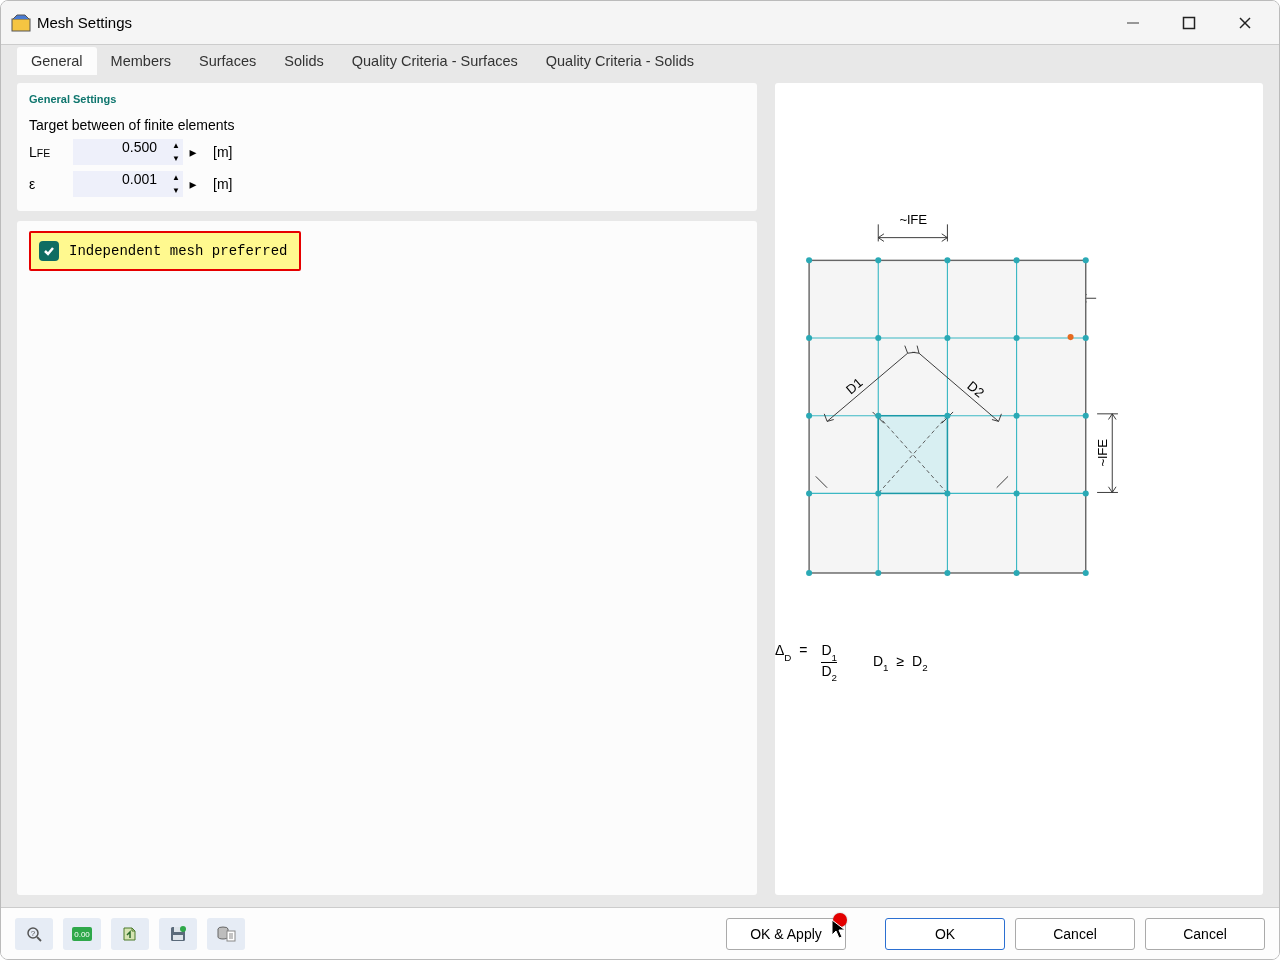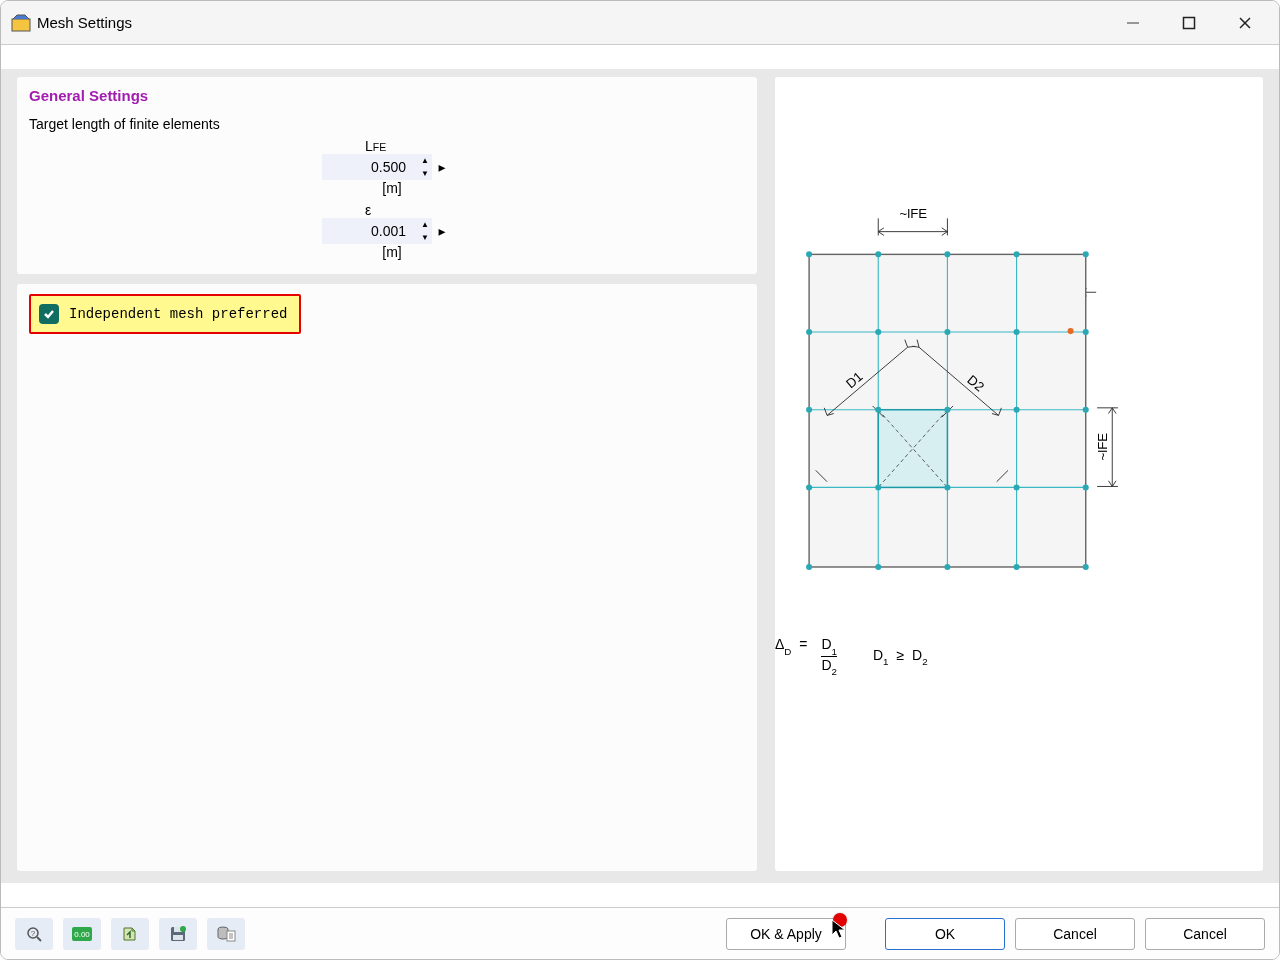--- a/index.html
+++ b/index.html
@@ -13,21 +13,20 @@
   }
   .window {
     width: 1280px;
     height: 960px;
     display: flex;
     flex-direction: column;
     border: 1px solid #bbb;
     border-radius: 8px;
     overflow: hidden;
     position: relative;
-    gap: 24px;
   }
   .titlebar {
     height: 44px;
     display: flex;
     align-items: center;
     padding: 0 10px;
     border-bottom: 1px solid #ccc;
     background: #f5f5f5;
   }
   .titlebar .icon { width: 20px; height: 20px; margin-right: 6px; flex:0 0 auto;}
@@ -53,25 +52,25 @@
   .tab.active { background: #fcfcfc; }
   .body {
     flex: 1;
     display: flex;
     gap: 18px;
     padding: 8px 16px 12px 16px;
     background: #e8e8e8;
   }
   .leftcol { flex: 0 0 740px; display:flex; flex-direction:column; gap: 10px;}
   .panel { background: #fcfcfc; border-radius: 3px; padding: 10px 12px 14px 12px;}
-  .panel-title { color: #a21caf; font-weight: 600; font-size: 15px; margin-bottom: 12px;}
-  .formrow { display:flex; align-items:center; margin-top: 6px; flex-direction: column;}
+  .panel-title { color: #0f766e; font-weight: 600; font-size: 11px; margin-bottom: 12px;}
+  .formrow { display:flex; align-items:center; margin-top: 6px;}
   .sym { width: 44px; font-size: 14px;}
   .spinwrap { display:flex; align-items:center; }
-  .numfield { width: 110px; height: 26px; background: #eef0fa; display:flex; align-items:center; justify-content:flex-end; padding: 0 26px 0 6px; position:relative; font-size:14px;}
+  .numfield { width: 110px; height: 26px; background: #eef0fa; display:flex; align-items:flex-start; justify-content:flex-end; padding: 0 26px 0 6px; position:relative; font-size:14px;}
   .spinbtns { position:absolute; right:0; top:0; bottom:0; width: 14px; display:flex; flex-direction:column; }
   .spinbtn { flex:1; display:flex; align-items:center; justify-content:center; font-size:8px; }
   .dropbtn { width:20px; height:26px; display:flex; align-items:center; justify-content:center;}
   .unit-label { margin-left: 10px;}
   .label-line { margin-top: 18px; margin-bottom: 2px;}
   .options-panel { flex:1; }
   .hlbox { display:inline-flex; align-items:center; padding: 8px 12px 8px 8px; background: #fff98f; border: 2px solid #e60000; border-radius: 2px; font-family: Liberation Mono, monospace;}
   .checkbox { width:20px; height:20px; border-radius:4px; background:#0f6d62; display:flex; align-items:center; justify-content:center; margin-right:10px;}
   .checkbox svg { width:12px; height:12px; stroke:#fff; stroke-width:2.5; fill:none;}
   .rightcol { flex: 1; background:#fff; border-radius:3px; display:flex; flex-direction:column; align-items:flex-start; justify-content:flex-start; padding-top: 130px;}
@@ -122,27 +121,35 @@
         </span>
       <span class="winbtn">
           <svg viewBox="0 0 14 14">
             <line x1="2" y1="2" x2="12" y2="12" stroke="#222" stroke-width="1.5"></line>
             <line x1="12" y1="2" x2="2" y2="12" stroke="#222" stroke-width="1.5"></line>
           </svg>
         </span>
     </div>
   </div>
 
+  <div class="tabs">
+    <div class="tab active">General</div>
+    <div class="tab">Members</div>
+    <div class="tab">Surfaces</div>
+    <div class="tab">Solids</div>
+    <div class="tab">Quality Criteria - Surfaces</div>
+    <div class="tab">Quality Criteria - Solids</div>
+  </div>
 
   <div class="body">
     <div class="leftcol">
       <div class="panel">
         <div class="panel-title">General Settings</div>
 
-        <div class="label-line" style="margin-top:12px;">Target length of finite elements</div>
+        <div class="label-line" style="margin-top:12px;">Target between of finite elements</div>
         <div class="formrow">
           <span class="sym">L<span style="font-size:0.75em;">FE</span></span>
           <div class="spinwrap">
             <div class="numfield">
               <span>0.500</span>
               <div class="spinbtns">
                 <div class="spinbtn">▲</div>
                 <div class="spinbtn">▼</div>
               </div>
             </div>

